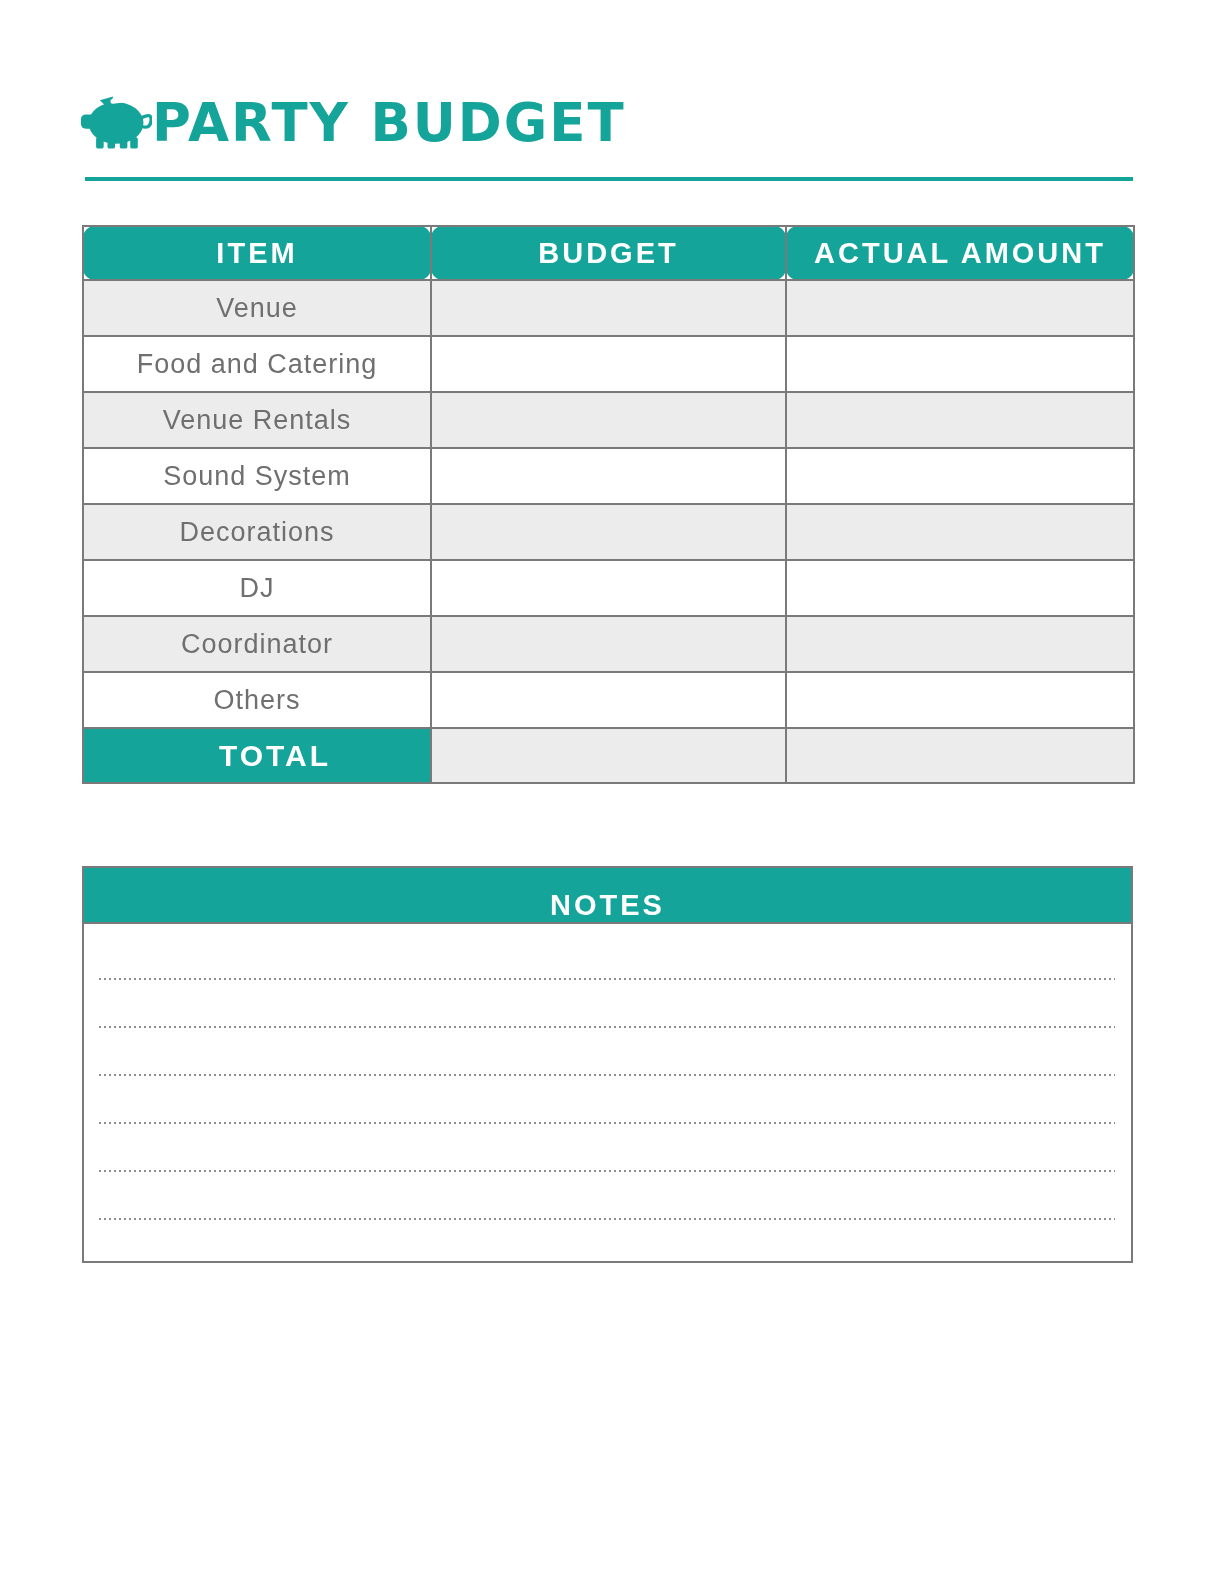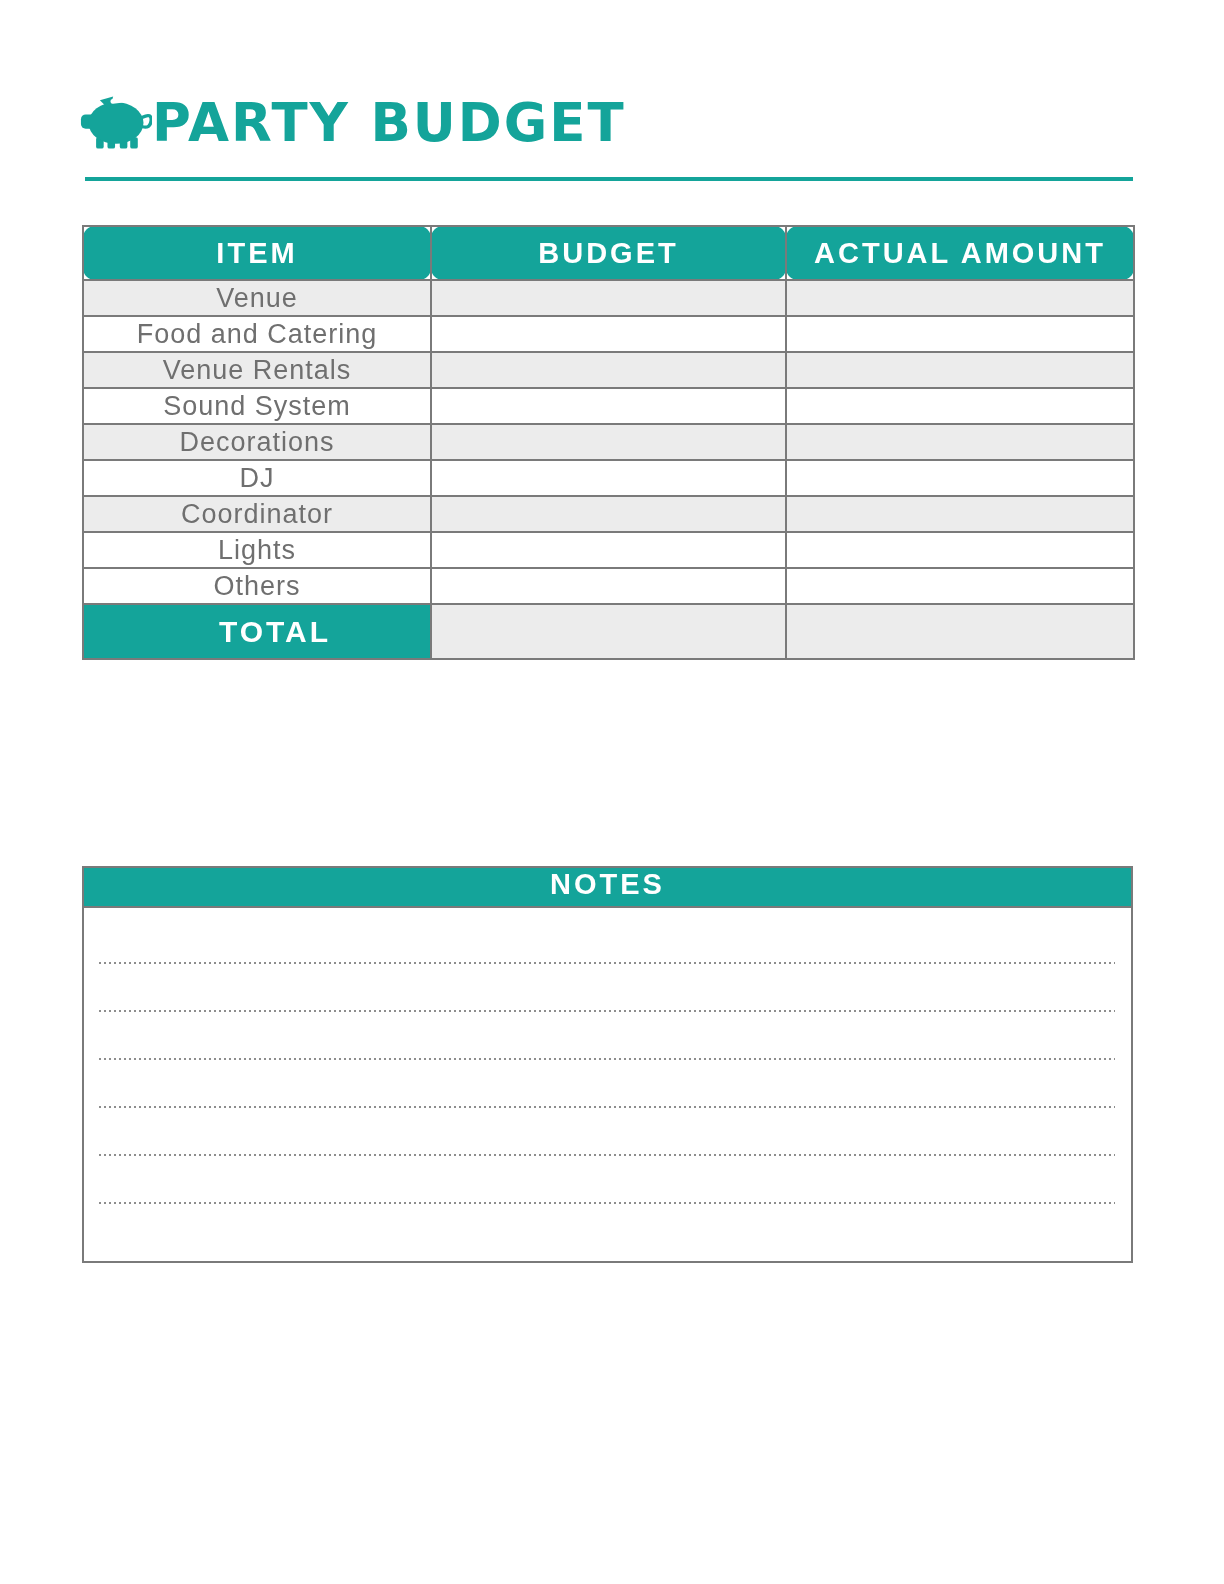--- a/index.html
+++ b/index.html
@@ -54,21 +54,21 @@
   .budget-table thead th{
     background:var(--accent);
     color:#ffffff;
     font-weight:bold;
     font-size:29px;
     letter-spacing:3px;
     height:54px;
     border-radius:12px;
   }
   .budget-table tbody td{
-    height:36px;
+    height:56px;
     font-size:27px;
     letter-spacing:1px;
     color:var(--text-gray);
     background:#ffffff;
   }
   .budget-table tbody tr.shaded td{background:var(--row-gray);}
   .budget-table tfoot td{height:55px;}
   .total-label{
     background:var(--accent);
     color:#ffffff;
@@ -86,24 +86,24 @@
   .total-label span{position:relative;z-index:1;margin-left:36px;}
   .budget-table tfoot td.fill-cell{background:var(--row-gray);}
   
   .notes{
     position:absolute;left:82px;top:866px;
     width:1051px;height:397px;
     border:2px solid var(--border-gray);
     background:#ffffff;
   }
   .notes-header{
-    height:40px;
+    height:56px;
     background:var(--accent);
     border-bottom:2px solid var(--border-gray);
-    display:flex;align-items:flex-start;justify-content:center;
+    display:flex;align-items:flex-end;justify-content:center;
     color:#ffffff;font-weight:bold;
     font-size:29px;letter-spacing:3px;
   }
   .notes-body{padding:54px 16px 0 15px;}
   .note-line{
     height:2px;
     margin-bottom:46px;
     background-image:repeating-linear-gradient(to right,var(--dot-gray) 0 2px,transparent 2px 5px);
   }
 </style>
@@ -188,25 +188,20 @@
     <td class="fill-cell"></td>
     <td class="fill-cell"></td>
   </tr>
 
   <tr class="shaded">
     <td>Coordinator</td>
     <td class="fill-cell"></td>
     <td class="fill-cell"></td>
   </tr>
 
-  <tr class="plain">
-    <td>Lights</td>
-    <td class="fill-cell"></td>
-    <td class="fill-cell"></td>
-  </tr>
 
 
   <tr class="plain">
     <td>Others</td>
     <td class="fill-cell"></td>
     <td class="fill-cell"></td>
   </tr>
 </tbody>
     <tfoot>
       <tr class="total-row">

